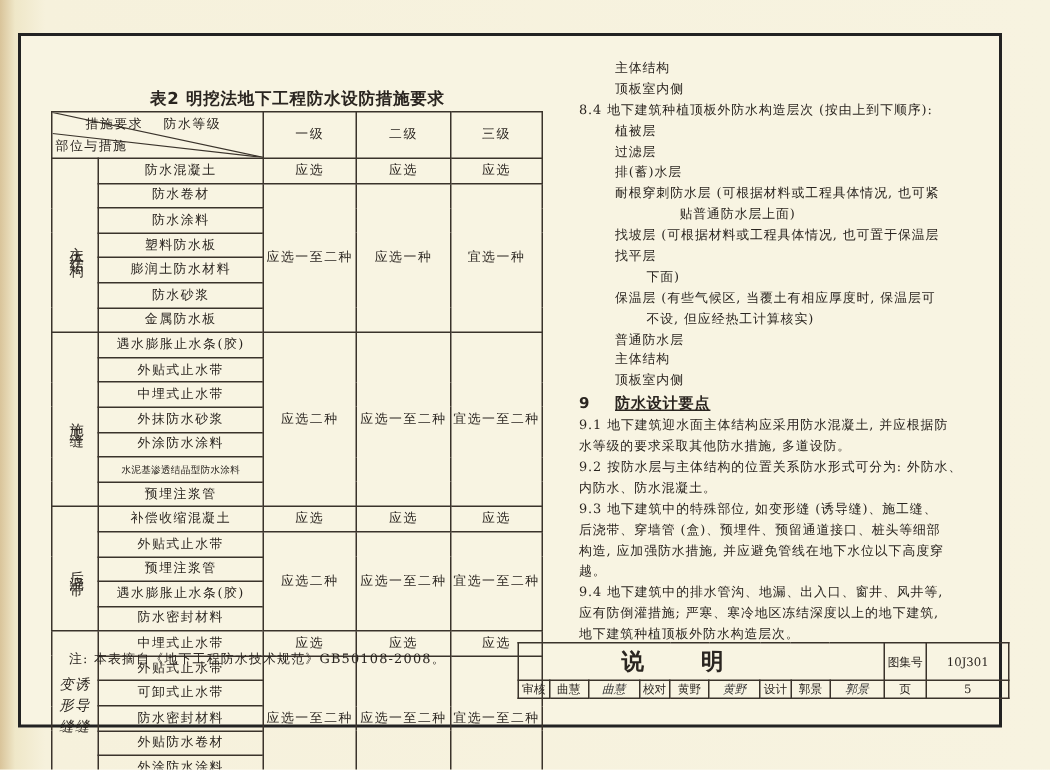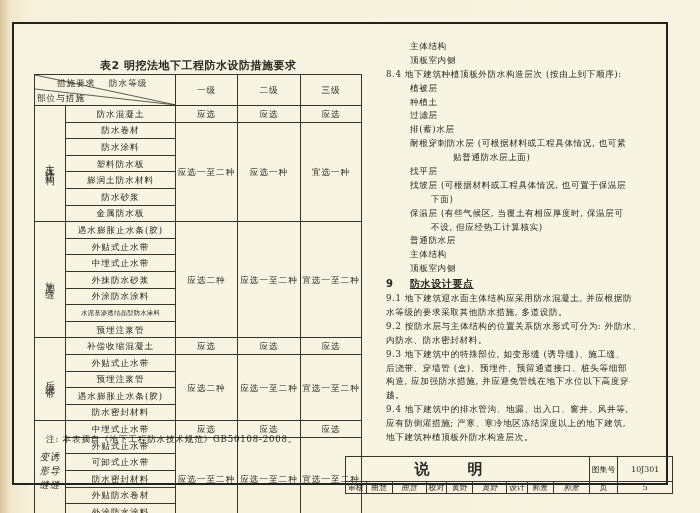--- a/index.html
+++ b/index.html
@@ -40,21 +40,21 @@
     position:absolute; left:46px; top:434px; font-size:8.6px; letter-spacing:0.8px; white-space:nowrap;
   }
   .right { position:absolute; left:386px; top:40px; width:280px; font-size:8.6px; letter-spacing:0.6px; }
   .right .ln { height:13.9px; line-height:13.9px; white-space:nowrap; }
   .right .i1 { padding-left:24px; }
   .right .i2 { padding-left:67px; }
   .right .i3 { padding-left:45px; }
   .right .h9 { font-family:"DejaVu Sans","Liberation Sans",sans-serif; font-weight:bold; font-size:10px; height:16px; line-height:16px;text-decoration:underline; }
   .right .h9 span.n { display:inline-block; width:24px; }
   .tb {
-    position:absolute; left:345px; top:456px; border-collapse:collapse; font-size:7.8px;
+    position:absolute; left:345px; top:428px; border-collapse:collapse; font-size:7.8px;
   }
   .tb td { border:1px solid #3a332b; padding:0 2px; text-align:center; white-space:nowrap; }
   .tb .big { font-size:15px; font-weight:bold; font-family:"DejaVu Sans","Liberation Sans",sans-serif; letter-spacing:38px; height:24px; }
   .tb .sig { font-family:"DejaVu Serif", serif; font-style:italic; color:#333; }
 </style>
 </head>
 <body>
 
 <div class="frame"></div>
 
@@ -194,40 +194,39 @@
 </tbody>
   </table>
 
 <div class="note">注: 本表摘自《地下工程防水技术规范》GB50108-2008。</div>
 
 <div class="right">
   <div class="ln i1">主体结构</div>
   <div class="ln i1">顶板室内侧</div>
   <div class="ln">8.4 地下建筑种植顶板外防水构造层次 (按由上到下顺序):</div>
   <div class="ln i1">植被层</div>
-  <div class="ln i1">种植土</div>
   <div class="ln i1">过滤层</div>
   <div class="ln i1">排(蓄)水层</div>
   <div class="ln i1">耐根穿刺防水层 (可根据材料或工程具体情况, 也可紧</div>
   <div class="ln i2">贴普通防水层上面)</div>
+  <div class="ln i1">找坡层 (可根据材料或工程具体情况, 也可置于保温层</div>
   <div class="ln i1">找平层</div>
-  <div class="ln i1">找坡层 (可根据材料或工程具体情况, 也可置于保温层</div>
   <div class="ln i3">下面)</div>
   <div class="ln i1">保温层 (有些气候区, 当覆土有相应厚度时, 保温层可</div>
   <div class="ln i3">不设, 但应经热工计算核实)</div>
   <div class="ln i1">普通防水层</div>
   <div class="ln i1">主体结构</div>
   <div class="ln i1">顶板室内侧</div>
   <div class="ln h9">
     <span class="n">9</span><span>防水设计要点</span>
   </div>
   <div class="ln">9.1 地下建筑迎水面主体结构应采用防水混凝土, 并应根据防</div>
   <div class="ln">水等级的要求采取其他防水措施, 多道设防。</div>
   <div class="ln">9.2 按防水层与主体结构的位置关系防水形式可分为: 外防水、</div>
-  <div class="ln">内防水、防水密封材料。</div>
+  <div class="ln">内防水、防水混凝土。</div>
   <div class="ln">9.3 地下建筑中的特殊部位, 如变形缝 (诱导缝)、施工缝、</div>
   <div class="ln">后浇带、穿墙管 (盒)、预埋件、预留通道接口、桩头等细部</div>
   <div class="ln">构造, 应加强防水措施, 并应避免管线在地下水位以下高度穿</div>
   <div class="ln">越。</div>
   <div class="ln">9.4 地下建筑中的排水管沟、地漏、出入口、窗井、风井等,</div>
   <div class="ln">应有防倒灌措施; 严寒、寒冷地区冻结深度以上的地下建筑,</div>
   <div class="ln">地下建筑种植顶板外防水构造层次。</div>
 </div>
 
 <table class="tb">

